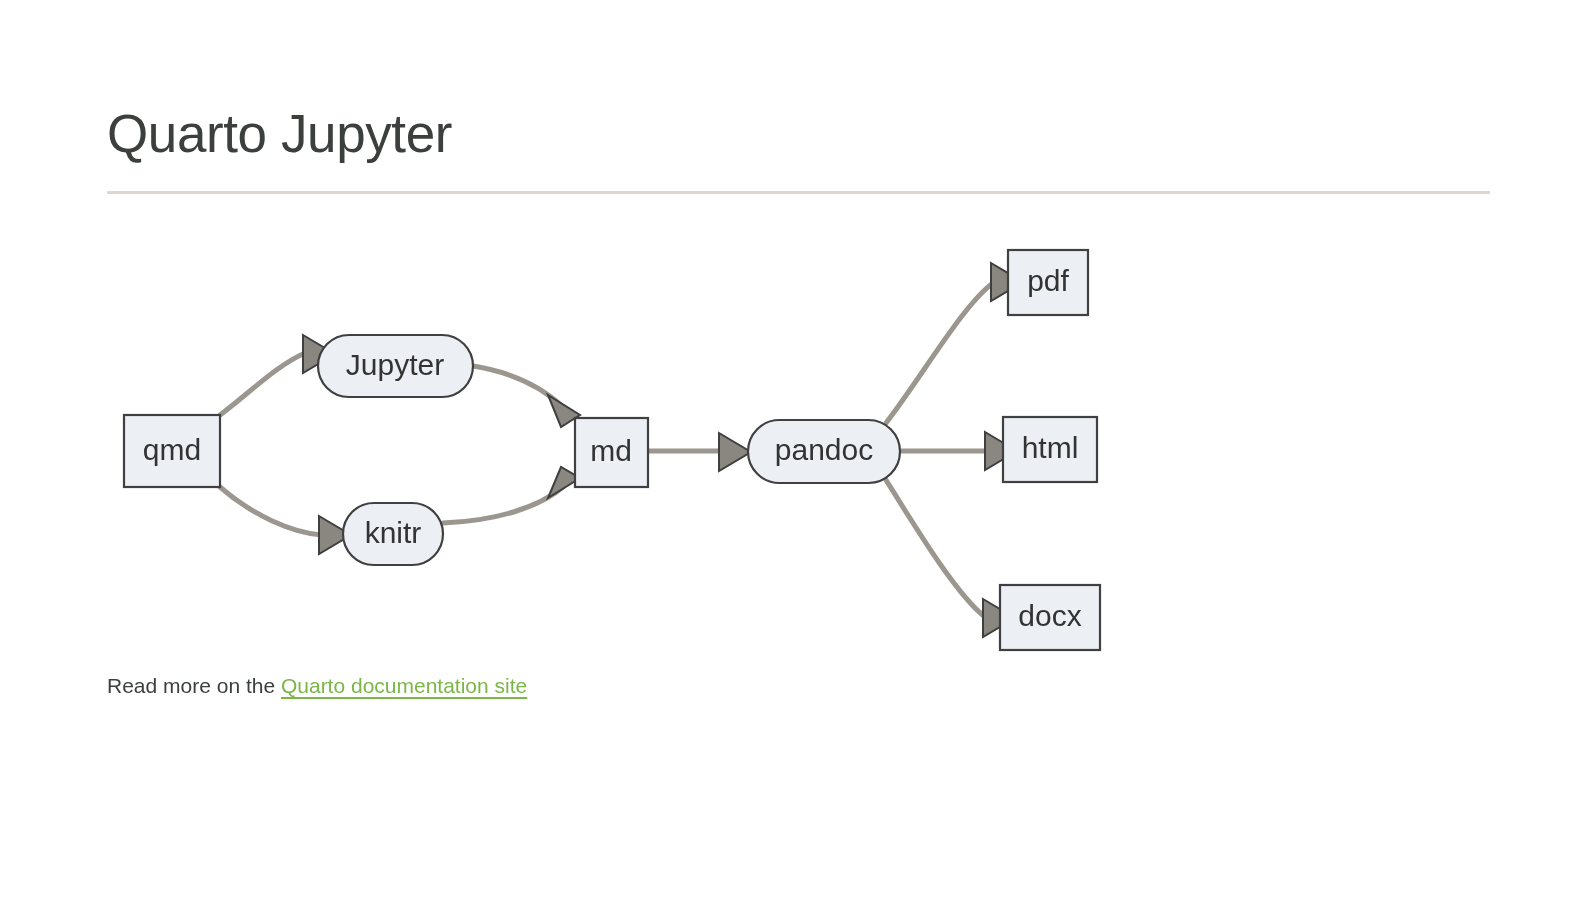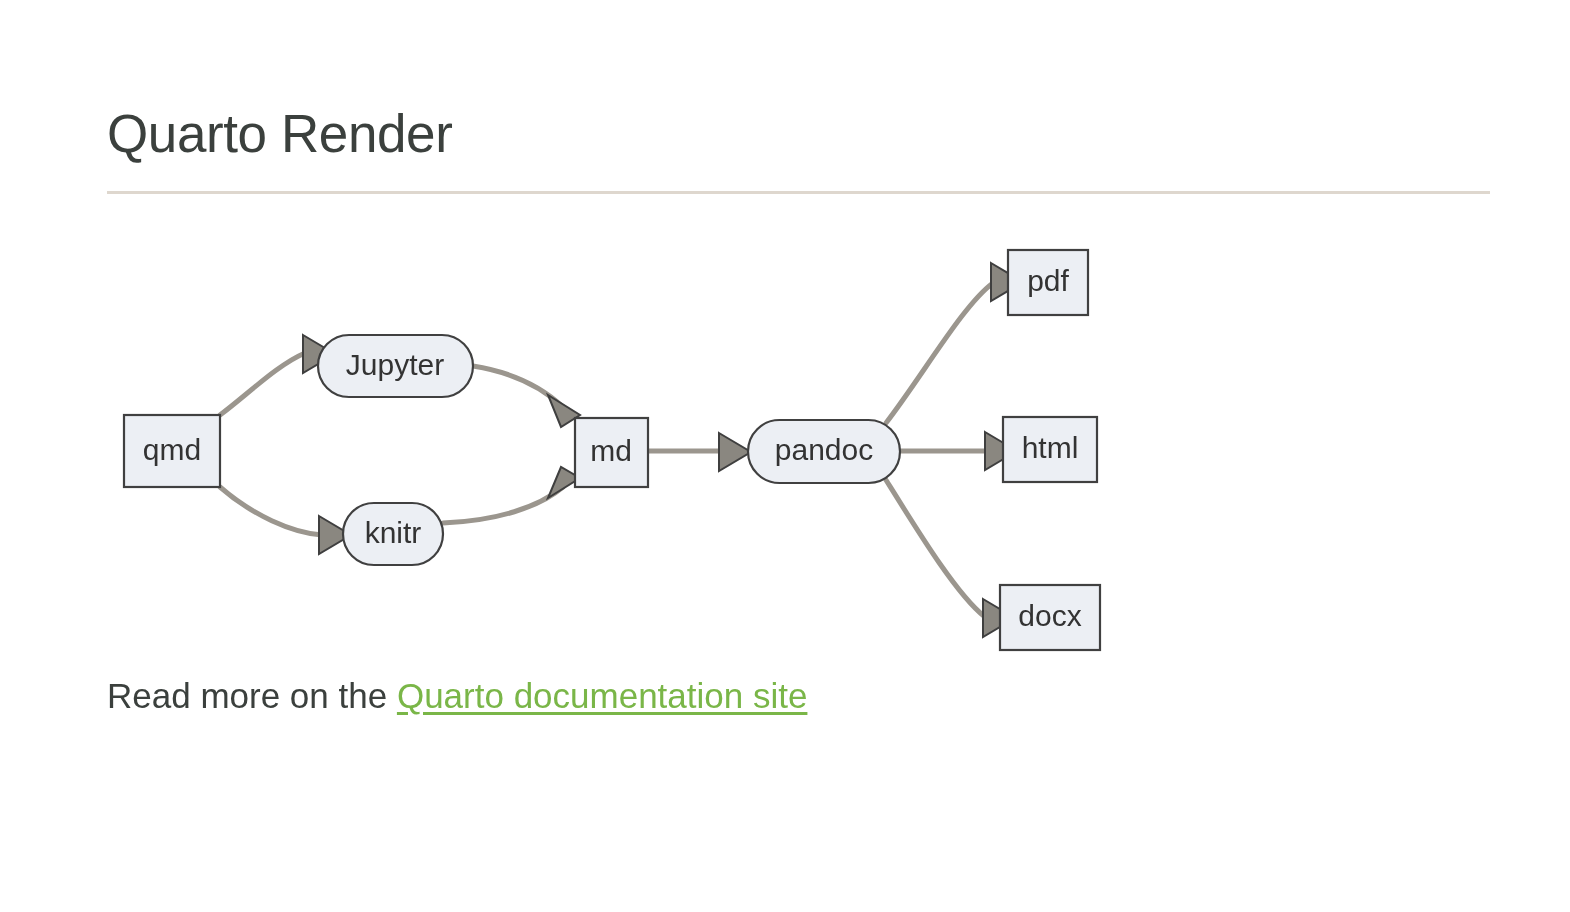--- a/index.html
+++ b/index.html
@@ -78,40 +78,40 @@
     stroke-linejoin: miter;
   }
 
   
   .read-more {
     position: absolute;
     left: 107px;
     top: 672px;
     margin: 0;
     font-family: "Liberation Sans", sans-serif;
-    font-size: 35px;
+    font-size: 21px;
     line-height: 1.35;
     color: #3b403d;
     white-space: nowrap;
   }
   .doc-link {
     color: #7ab648;
     text-decoration: underline;
     text-decoration-color: #7ab648;
     text-underline-offset: 4px;
     cursor: pointer;
   }
 </style>
 </head>
 <body>
 
 <div class="page">
 
   <div class="title-block">
-    <h1 class="page-title">Quarto Render</h1>
+    <h1 class="page-title">Quarto Jupyter</h1>
     <div class="title-rule"></div>
   </div>
 
   <div class="diagram-wrap">
     <svg class="flowchart" width="1100" height="430" viewBox="0 0 1100 430">
 
       <g>
         <path class="edge-path" d="M 113,190 C 140,170 170,140 198,128"></path>
         <polygon class="arrow-head" points="196,110 228,129 196,148"></polygon>
       </g>

